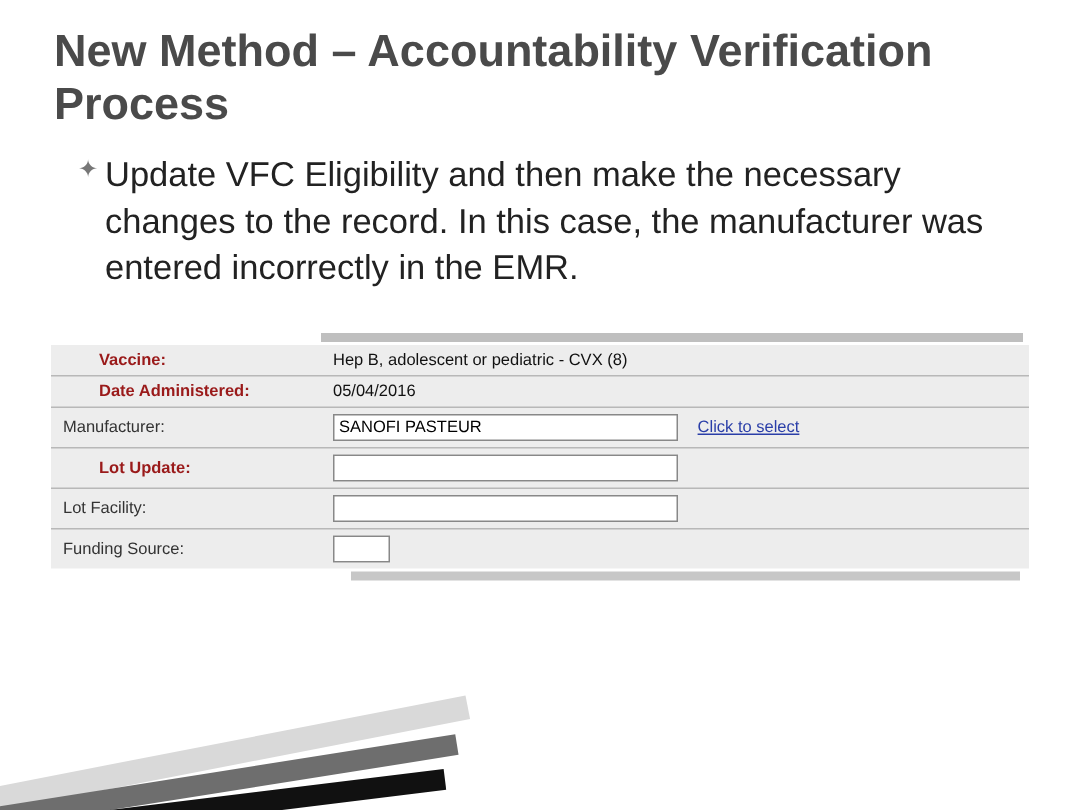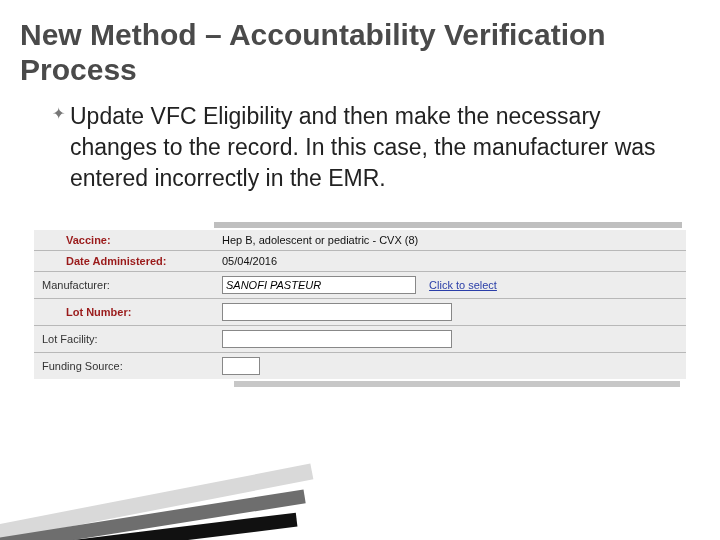--- a/index.html
+++ b/index.html
@@ -9,21 +9,21 @@
     background: #fff;
     font-family: Verdana, Geneva, sans-serif;
     position: relative;
     overflow: hidden;
   }
   .slide-title {
     font-family: "Trebuchet MS", "Arial Black", sans-serif;
     font-weight: 700;
     font-size: 30px;
     color: #4a4a4a;
-    padding: 18px 40px 10px 20px;
+    padding: 18px 40px 10px 36px;
     line-height: 1.15;
   }
   .bullet-block {
     padding: 4px 50px 0 52px;
     display: flex;
   }
   .bullet-icon {
     flex: 0 0 auto;
     width: 18px;
     font-size: 16px;
@@ -73,21 +73,21 @@
   td.value-cell { color: #111; }
   .radio-wrap { display: inline-flex; align-items: center; gap: 4px; margin-right: 16px; }
   .radio-wrap input { margin: 0; }
   .text-input {
     font-size: 11px;
     padding: 1px 3px;
     border: 1px solid #888;
     background: #fff;
     height: 18px;
   }
-  .mfr-input { width: 194px; font-style: italic; }
+  .mfr-input { width: 230px; }
   .lot-input { width: 230px; }
   .fac-input { width: 230px; }
   .fund-input { width: 38px; }
   .link-text {
     color: #2a3ea8;
     text-decoration: underline;
     font-size: 11px;
     margin-left: 10px;
     cursor: pointer;
   }
@@ -152,21 +152,21 @@
       <td class="value-cell">05/04/2016</td>
     </tr>
     <tr>
       <td class="label-cell">Manufacturer:</td>
       <td class="value-cell">
         <input class="text-input mfr-input" type="text" value="SANOFI PASTEUR" style="">
         <span class="link-text">Click to select</span>
       </td>
     </tr>
     <tr>
-      <td class="label-cell req">Lot Number:</td>
+      <td class="label-cell req">Lot Update:</td>
       <td class="value-cell">
         <input class="text-input lot-input" type="text" value="" style="">
       </td>
     </tr>
     <tr>
       <td class="label-cell">Lot Facility:</td>
       <td class="value-cell">
         <input class="text-input fac-input" type="text" value="" style="">
       </td>
     </tr>

